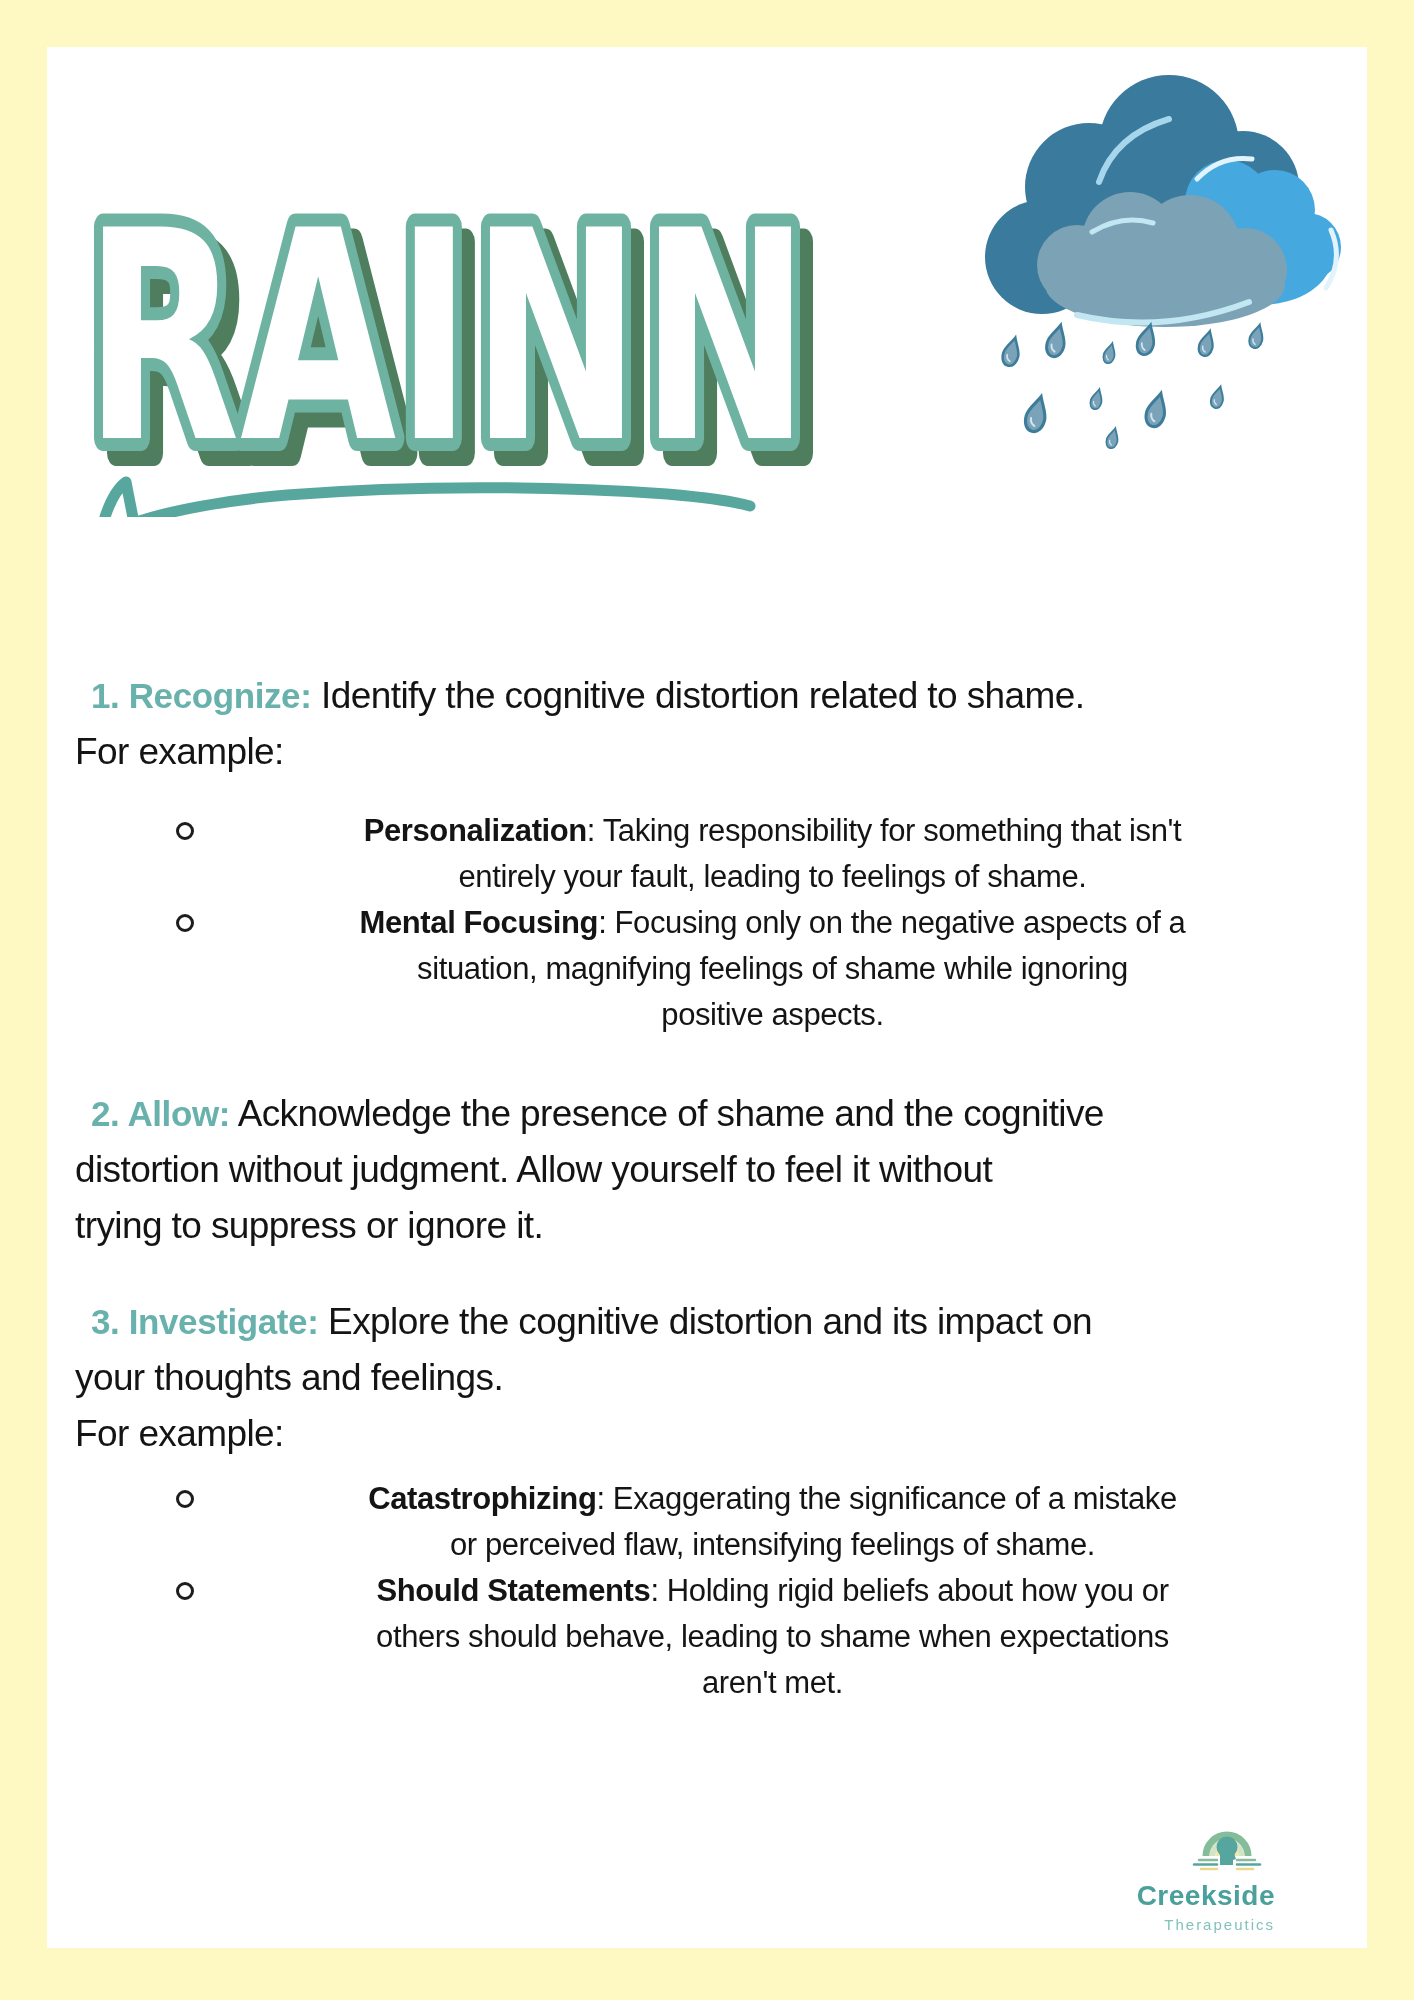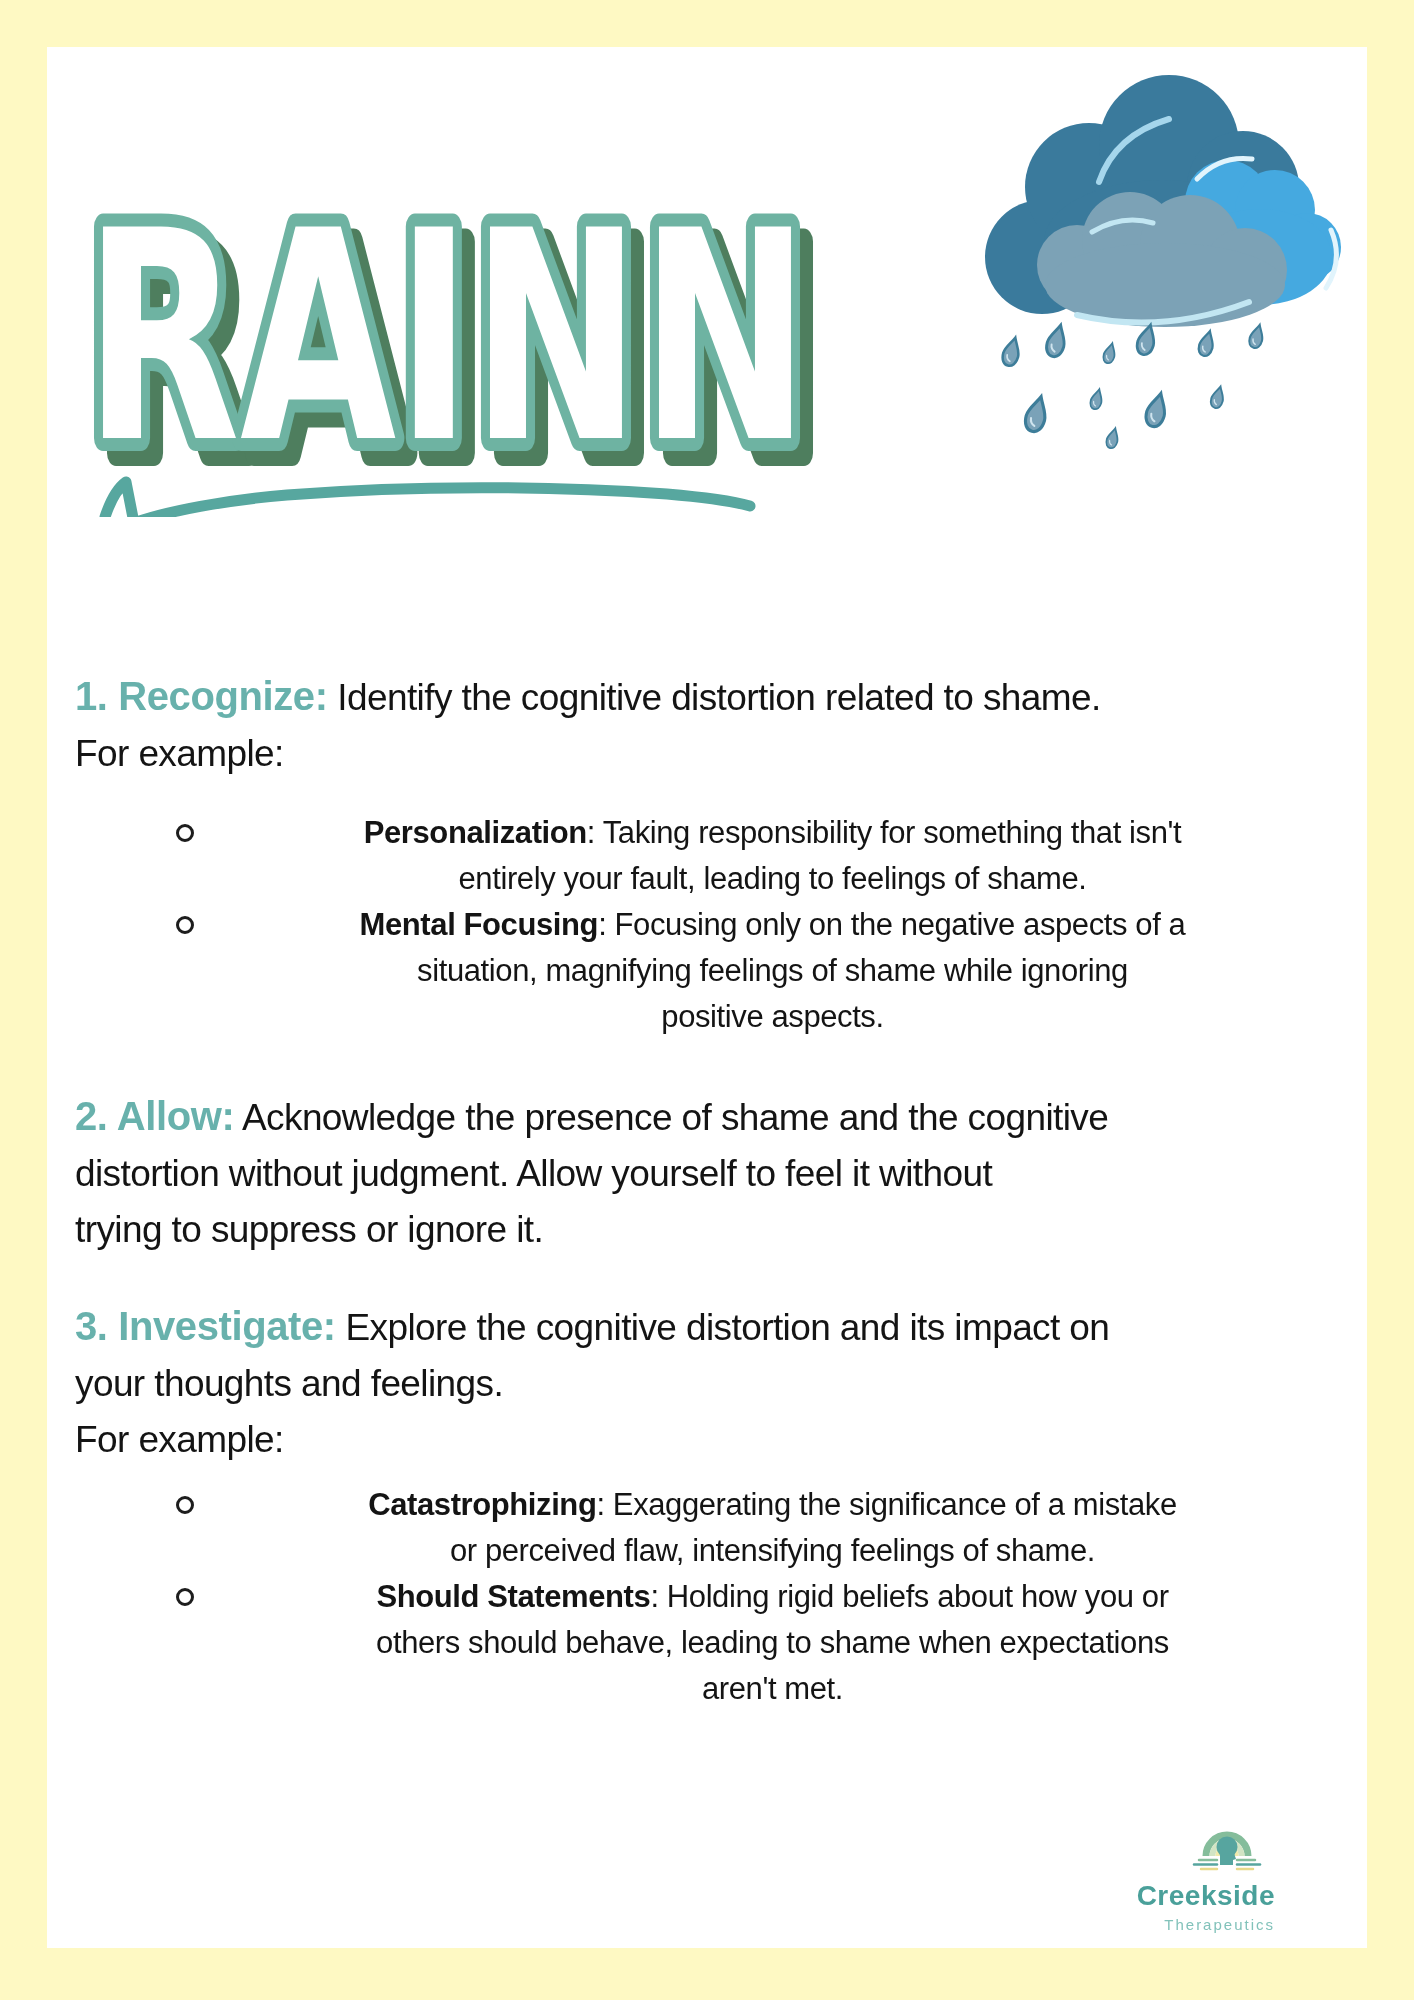--- a/index.html
+++ b/index.html
@@ -22,21 +22,21 @@
     color:#141414;
   }
   .section{margin:0;}
   .section + .section{margin-top:48px;}
   .section.s3{margin-top:40px;}
   .lead{
     font-size:37px;line-height:56px;letter-spacing:-0.6px;
     white-space:pre;
   }
   .lead .hd{
-    font-weight:bold;color:#68b1ac;font-size:40px;letter-spacing:-0.4px;
+    font-weight:bold;color:#68b1ac;font-size:35px;letter-spacing:-0.4px;margin-left:16px;
   }
   ul.examples{
     list-style:none;margin:28px 0 0 0;padding:0 0 0 150px;
     font-size:31px;line-height:46px;letter-spacing:-0.4px;text-align:center;
   }
   ul.examples.tight{margin-top:14px;}
   ul.examples li{position:relative;white-space:pre;}
   ul.examples li::before{
     content:"";position:absolute;left:-49px;top:14px;
     width:12px;height:12px;border:3px solid #1d1d1d;border-radius:50%;

